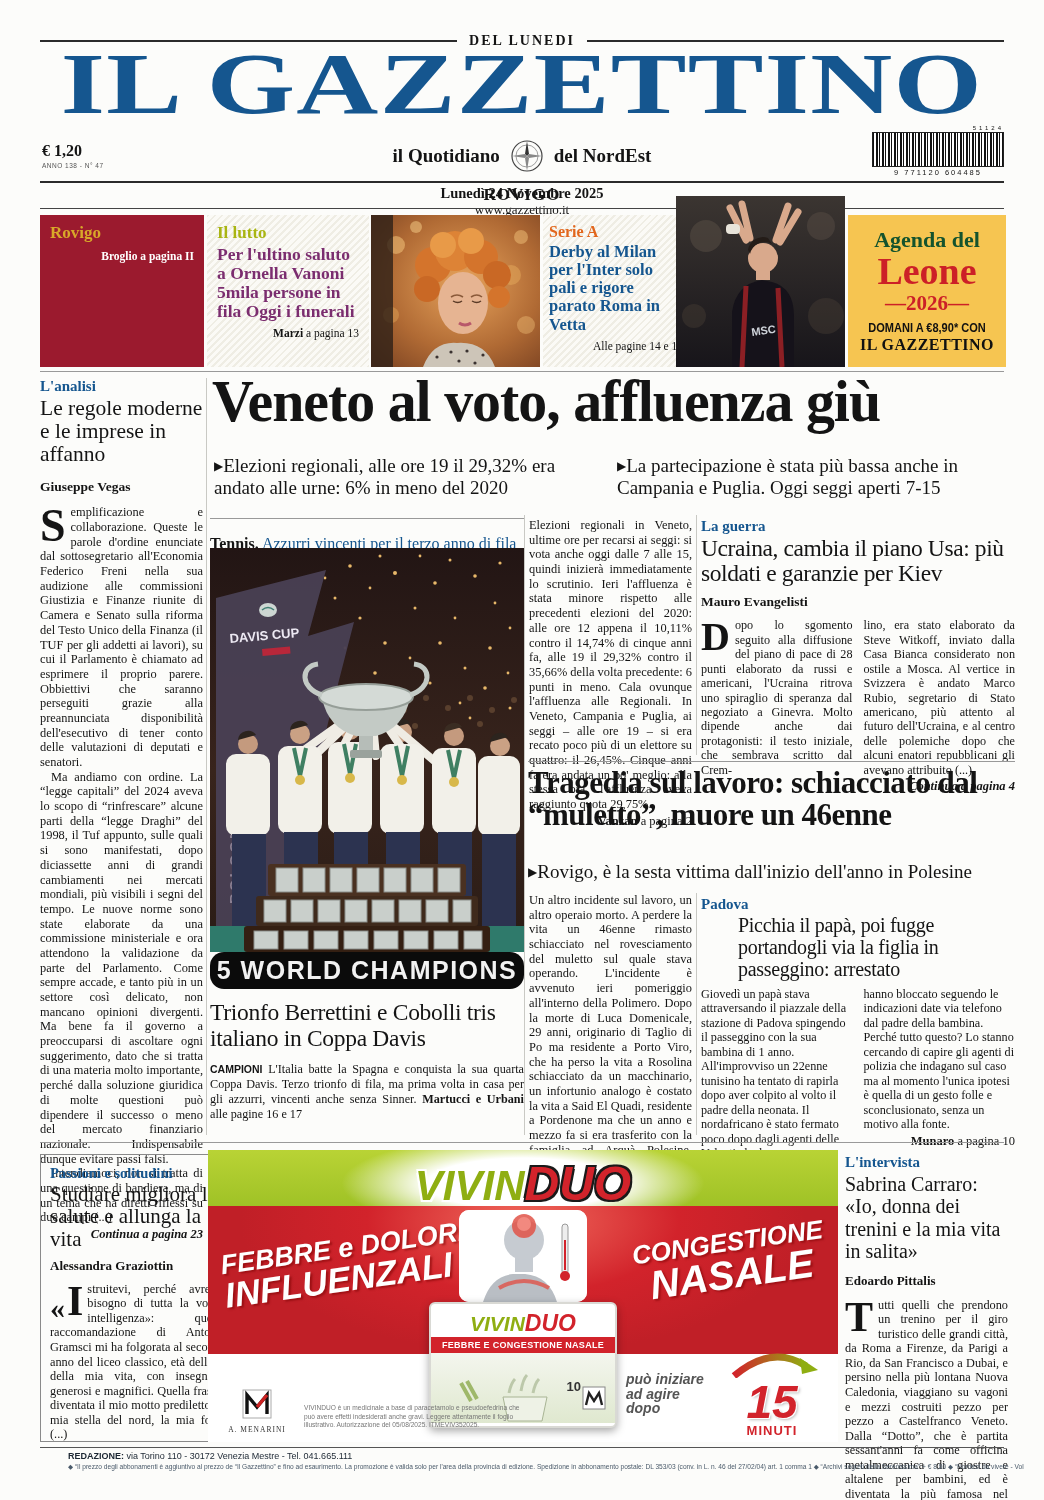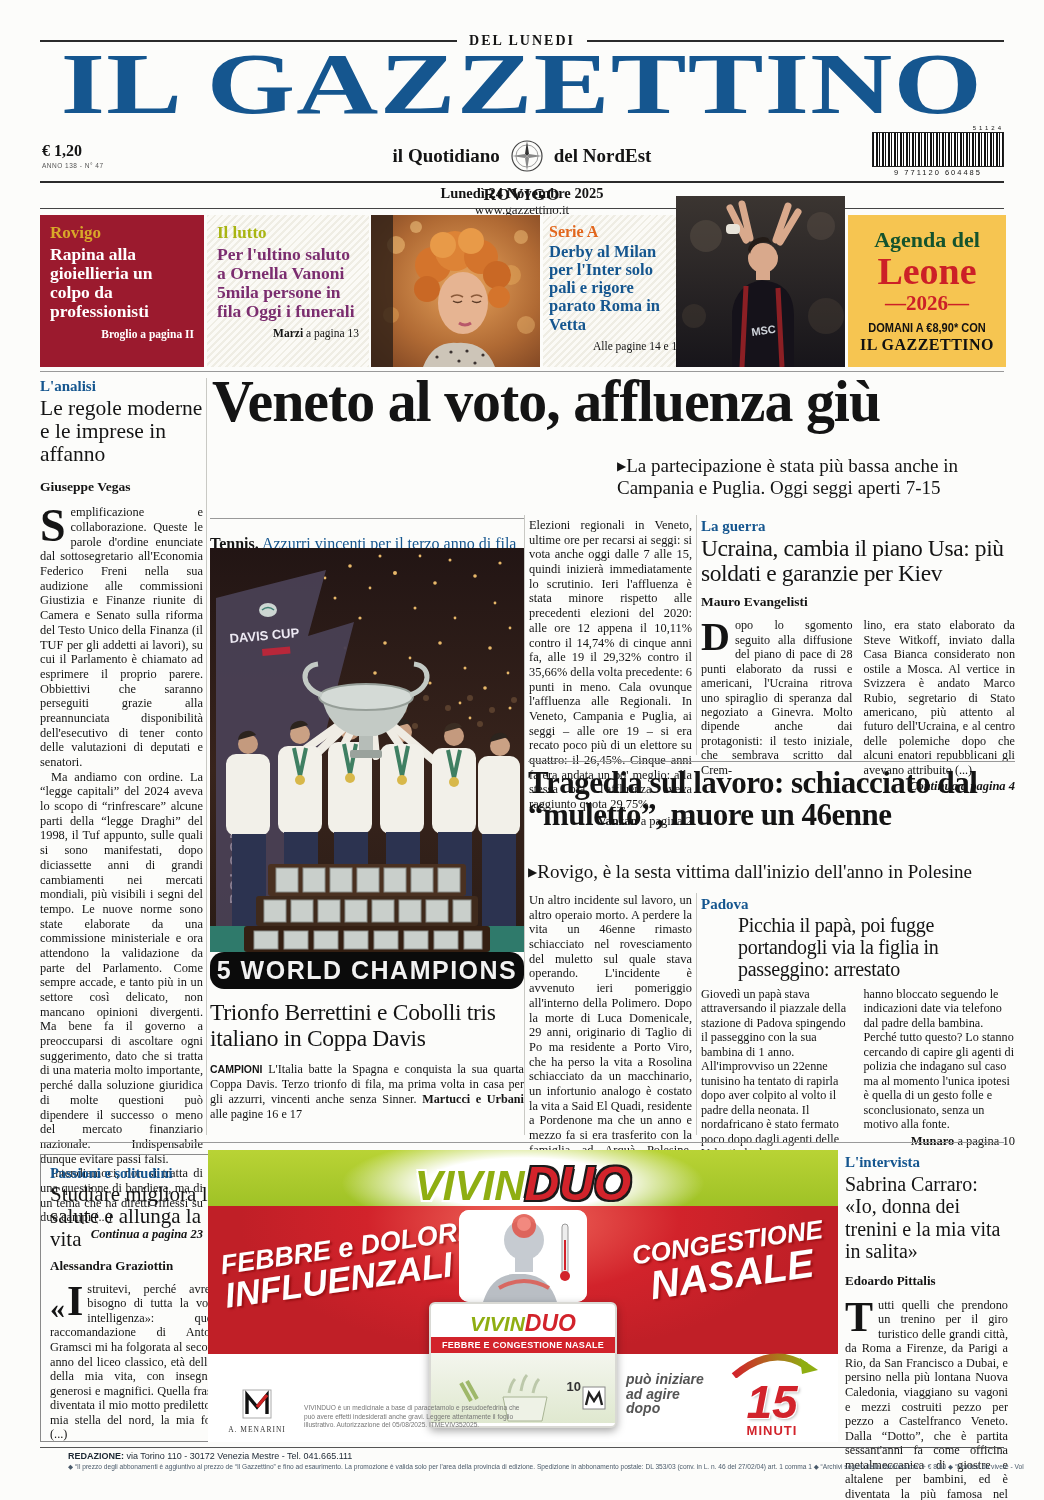--- a/index.html
+++ b/index.html
@@ -192,21 +192,20 @@
   <div class="abs rule1"></div>
   <div class="abs dateline">
     <div class="date">Lunedì 24 Novembre 2025</div>
     <div class="city">ROVIGO</div>
     <div class="website">www.gazzettino.it</div>
   </div>
   <div class="abs rule2"></div>
 
   <div class="abs teaser t-rovigo">
     <div class="kick">Rovigo</div>
-    <div class="hl">Rapina alla gioiellieria un colpo da professionisti</div>
     <div class="by">Broglio a pagina II</div>
   </div>
 
   <div class="abs teaser hatch t-lutto">
     <div class="kick">Il lutto</div>
     <div class="hl">Per l'ultino saluto a Ornella Vanoni 5mila persone in fila Oggi i funerali</div>
     <div class="by"><b>Marzi</b><span> a pagina 13</span></div>
   </div>
 
   <div class="abs photo-vanoni">
@@ -302,20 +301,21 @@
       <p><span class="dropcap">S</span><span>emplificazione e collaborazione. Queste le parole d'ordine enunciate dal sottosegretario all'Economia Federico Freni nella sua audizione alle commissioni Giustizia e Finanze riunite di Camera e Senato sulla riforma del Testo Unico della Finanza (il TUF per gli addetti ai lavori), su cui il Parlamento è chiamato ad esprimere il proprio parere. Obbiettivi che saranno perseguiti grazie alla preannunciata disponibilità dell'esecutivo di tener conto delle valutazioni di deputati e senatori.</span></p>
       <p class="indent">Ma andiamo con ordine. La “legge capitali” del 2024 aveva lo scopo di “rinfrescare” alcune parti della “legge Draghi” del 1998, il Tuf appunto, sulle quali si sono manifestati, dopo diciassette anni di grandi cambiamenti nei mercati mondiali, più visibili i segni del tempo. Le nuove norme sono state elaborate da una commissione ministeriale e ora attendono la validazione da parte del Parlamento. Come sempre accade, e tanto più in un settore così delicato, non mancano opinioni divergenti. Ma bene fa il governo a preoccuparsi di ascoltare ogni suggerimento, dato che si tratta di una materia molto importante, perché dalla soluzione giuridica di molte questioni può dipendere il successo o meno del mercato finanziario nazionale. Indispensabile dunque evitare passi falsi.</p>
       <p class="indent">Intendiamoci, non si tratta di una questione di bandiera, ma di un tema che ha diretti riflessi su due campi (...)</p>
     </div>
     <div class="cont">Continua a pagina 23</div>
   </div>
 
   <div class="abs vline" style="left:206px;top:378px;height:757px;"></div>
 
   <div class="abs lead-hl">Veneto al voto, affluenza giù</div>
+  <div class="abs deck deck1"><span class="arrow">▶</span><span>Elezioni regionali, alle ore 19 il 29,32% era andato alle urne: 6% in meno del 2020</span></div>
   <div class="abs deck deck2"><span class="arrow">▶</span><span>La partecipazione è stata più bassa anche in Campania e Puglia. Oggi seggi aperti 7-15</span></div>
 
   <div class="abs tennis-kick">
     <b>Tennis.</b><span class="rest"> Azzurri vincenti per il terzo anno di fila</span>
   </div>
 
   <div class="abs tennis-photo">
     <svg width="314" height="404" viewBox="0 0 314 404">
       <defs>
         <linearGradient id="dg" x1="0" y1="0" x2="0" y2="1">

